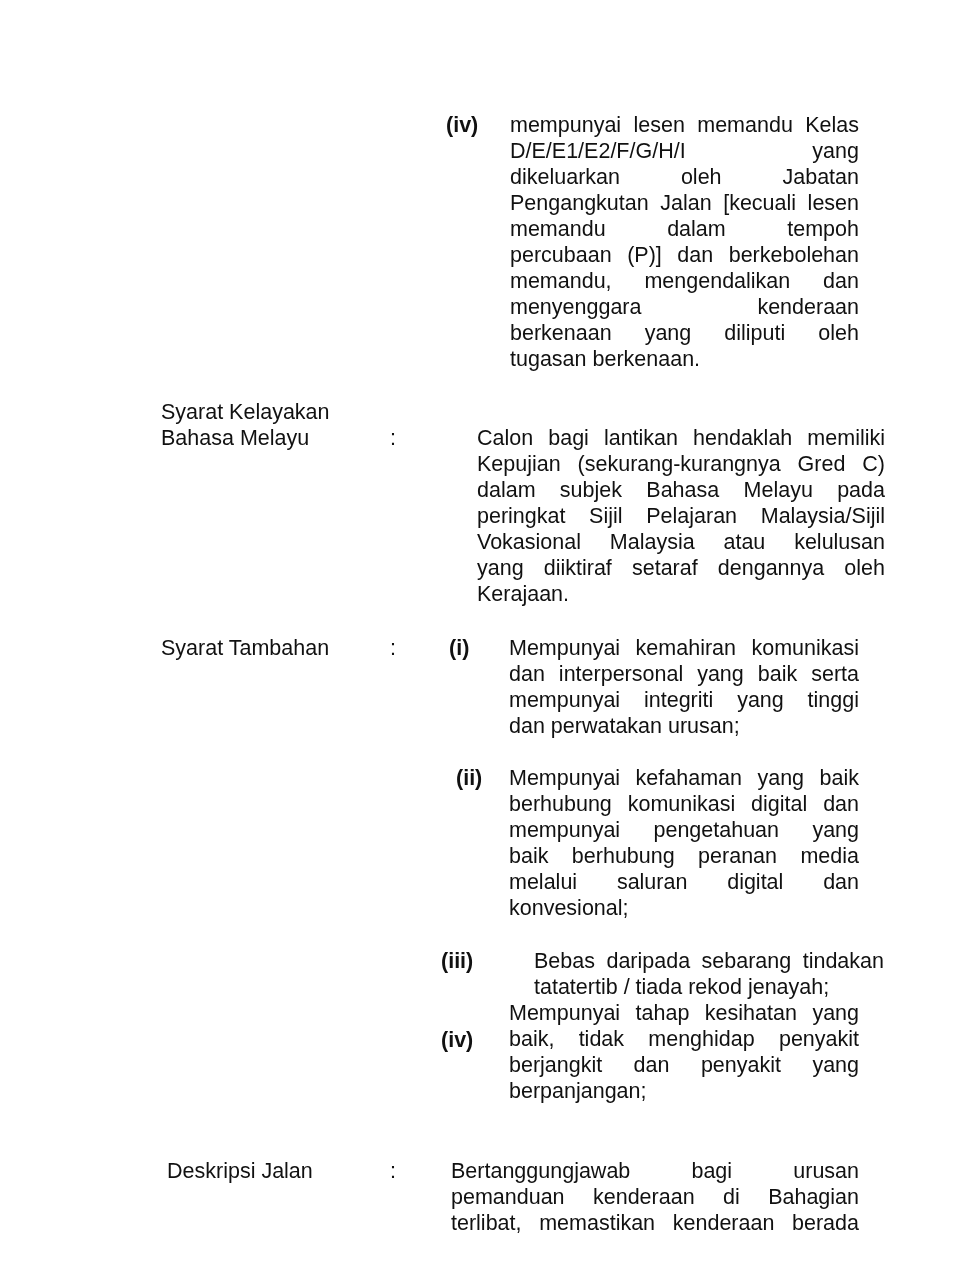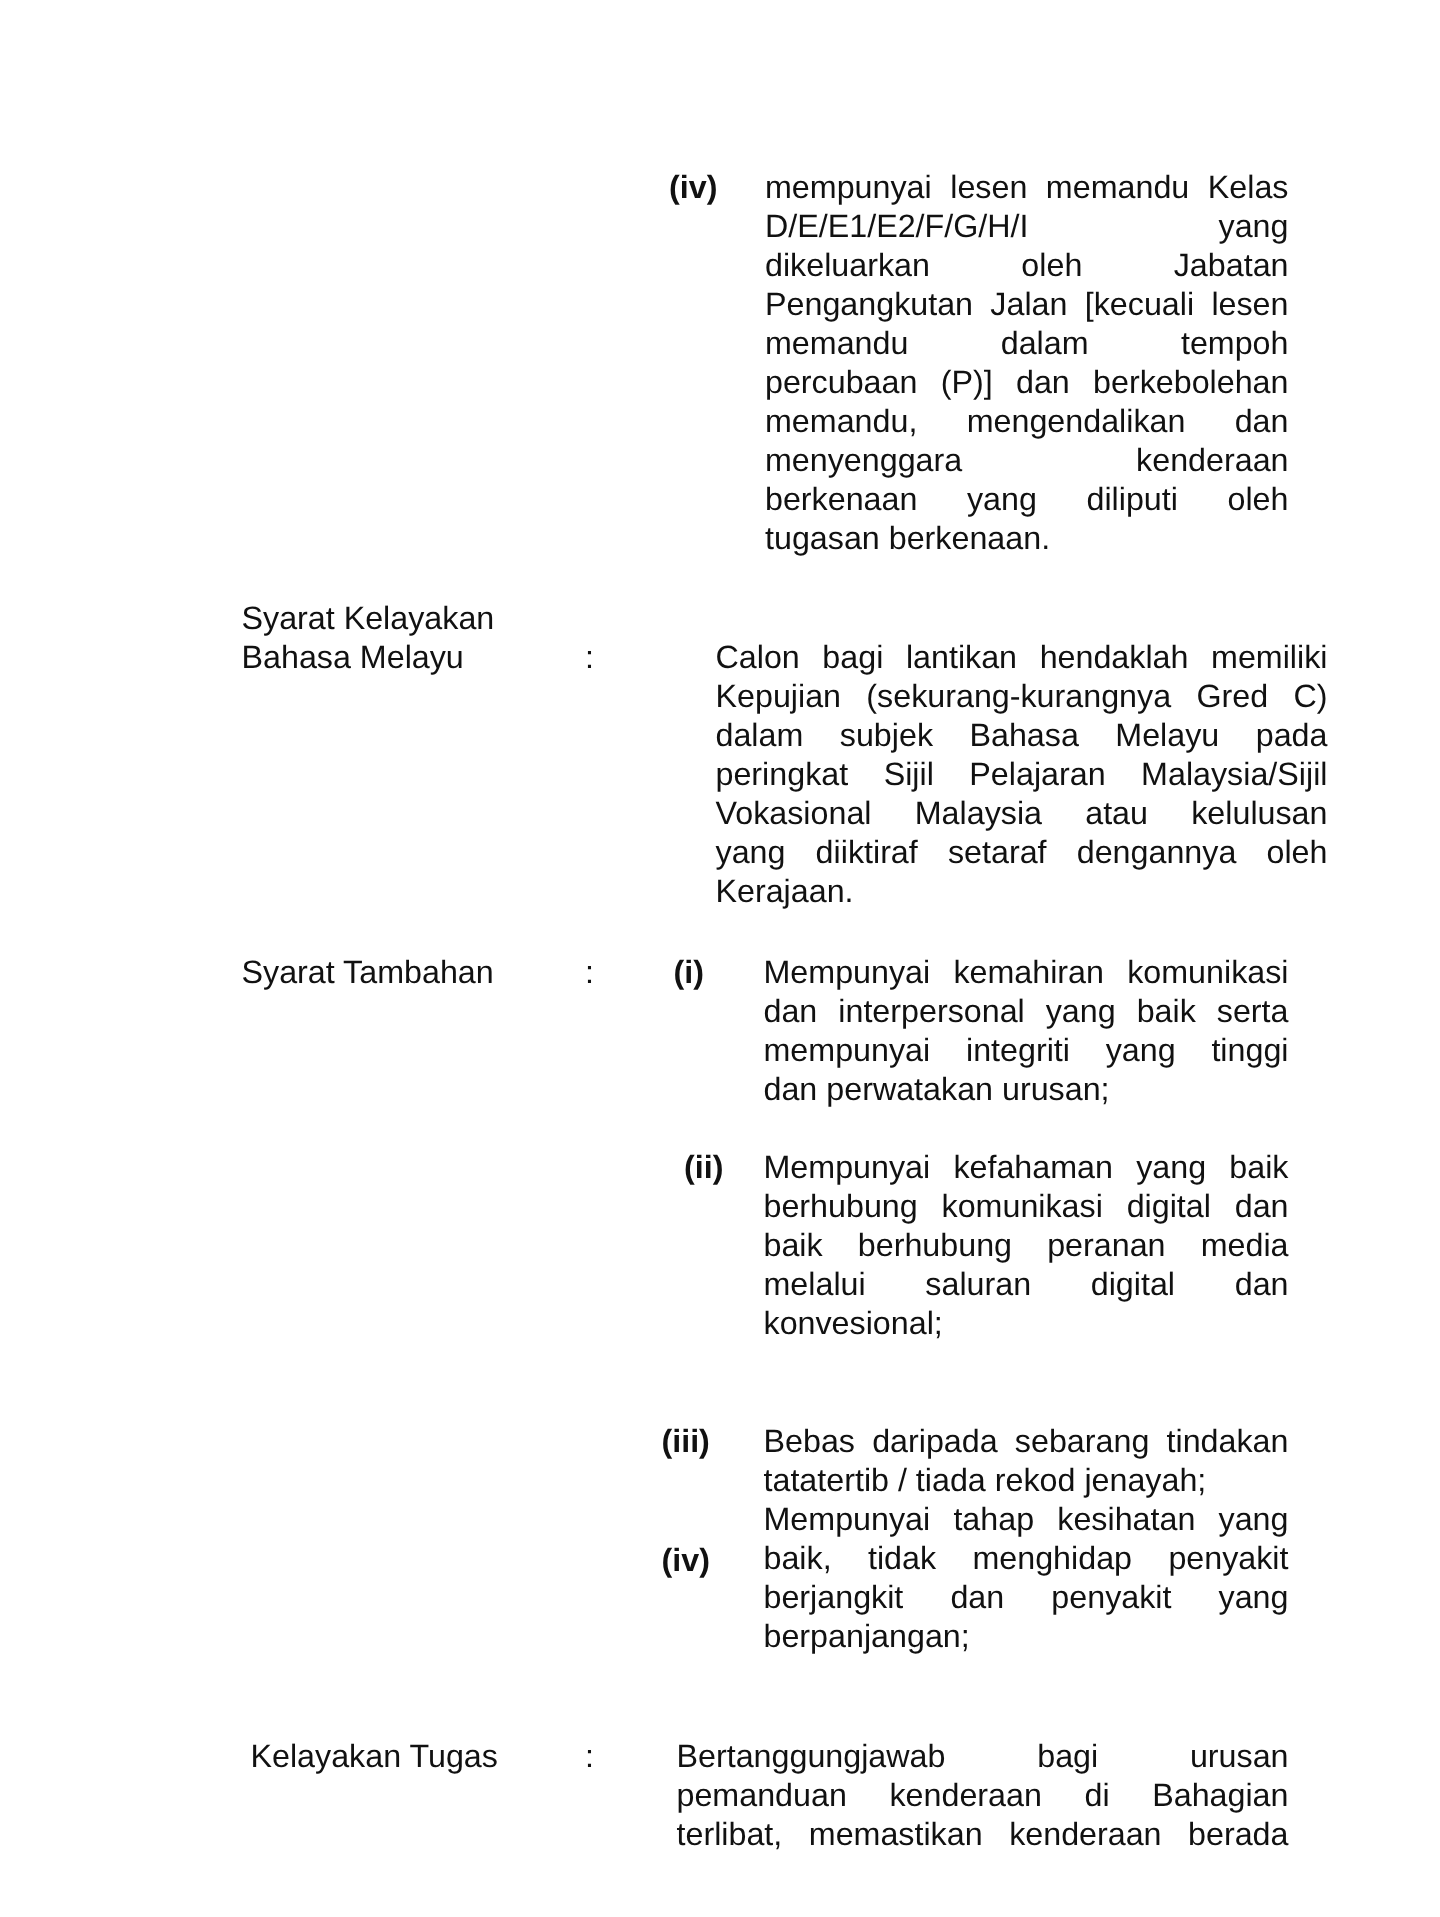--- a/index.html
+++ b/index.html
@@ -58,46 +58,47 @@
       <span class="line">mempunyai integriti yang tinggi</span>
       <span class="line last">dan perwatakan urusan;</span>
     </div>
   </div>
 
   <div>
     <span class="marker" style="left:446px; top:765px;margin-left:10px;">(ii)</span>
     <div class="block" style="left:509px; top:765px; width:350px;">
       <span class="line">Mempunyai kefahaman yang baik</span>
       <span class="line">berhubung komunikasi digital dan</span>
+      <span class="line">mempunyai pengetahuan yang</span>
       <span class="line">baik berhubung peranan media</span>
       <span class="line">melalui saluran digital dan</span>
       <span class="line last">konvesional;</span>
     </div>
   </div>
 
   <div>
     <span class="marker" style="left:441px; top:948px;">(iii)</span>
-    <div class="block" style="left:509px; top:948px; width:350px;">
+    <div class="block" style="left:534px; top:948px; width:350px;">
       <span class="line">Bebas daripada sebarang tindakan</span>
       <span class="line last">tatatertib / tiada rekod jenayah;</span>
     </div>
   </div>
 
   <div>
     <span class="marker" style="left:441px; top:1027px;">(iv)</span>
     <div class="block" style="left:509px; top:1000px; width:350px;">
       <span class="line">Mempunyai tahap kesihatan yang</span>
       <span class="line">baik, tidak menghidap penyakit</span>
       <span class="line">berjangkit dan penyakit yang</span>
       <span class="line last">berpanjangan;</span>
     </div>
   </div>
 </div>
 
 <div>
-  <span class="label" style="left:167px; top:1158px;">Kelayakan Tugas</span>
+  <span class="label" style="left:167px; top:1158px;">Deskripsi Jalan</span>
   <span class="colon" style="left:390px; top:1158px;">:</span>
   <div class="block" style="left:451px; top:1158px; width:408px;">
     <span class="line">Bertanggungjawab bagi urusan</span>
     <span class="line">pemanduan kenderaan di Bahagian</span>
     <span class="line">terlibat, memastikan kenderaan berada</span>
   </div>
 </div>
 
 </body></html>

